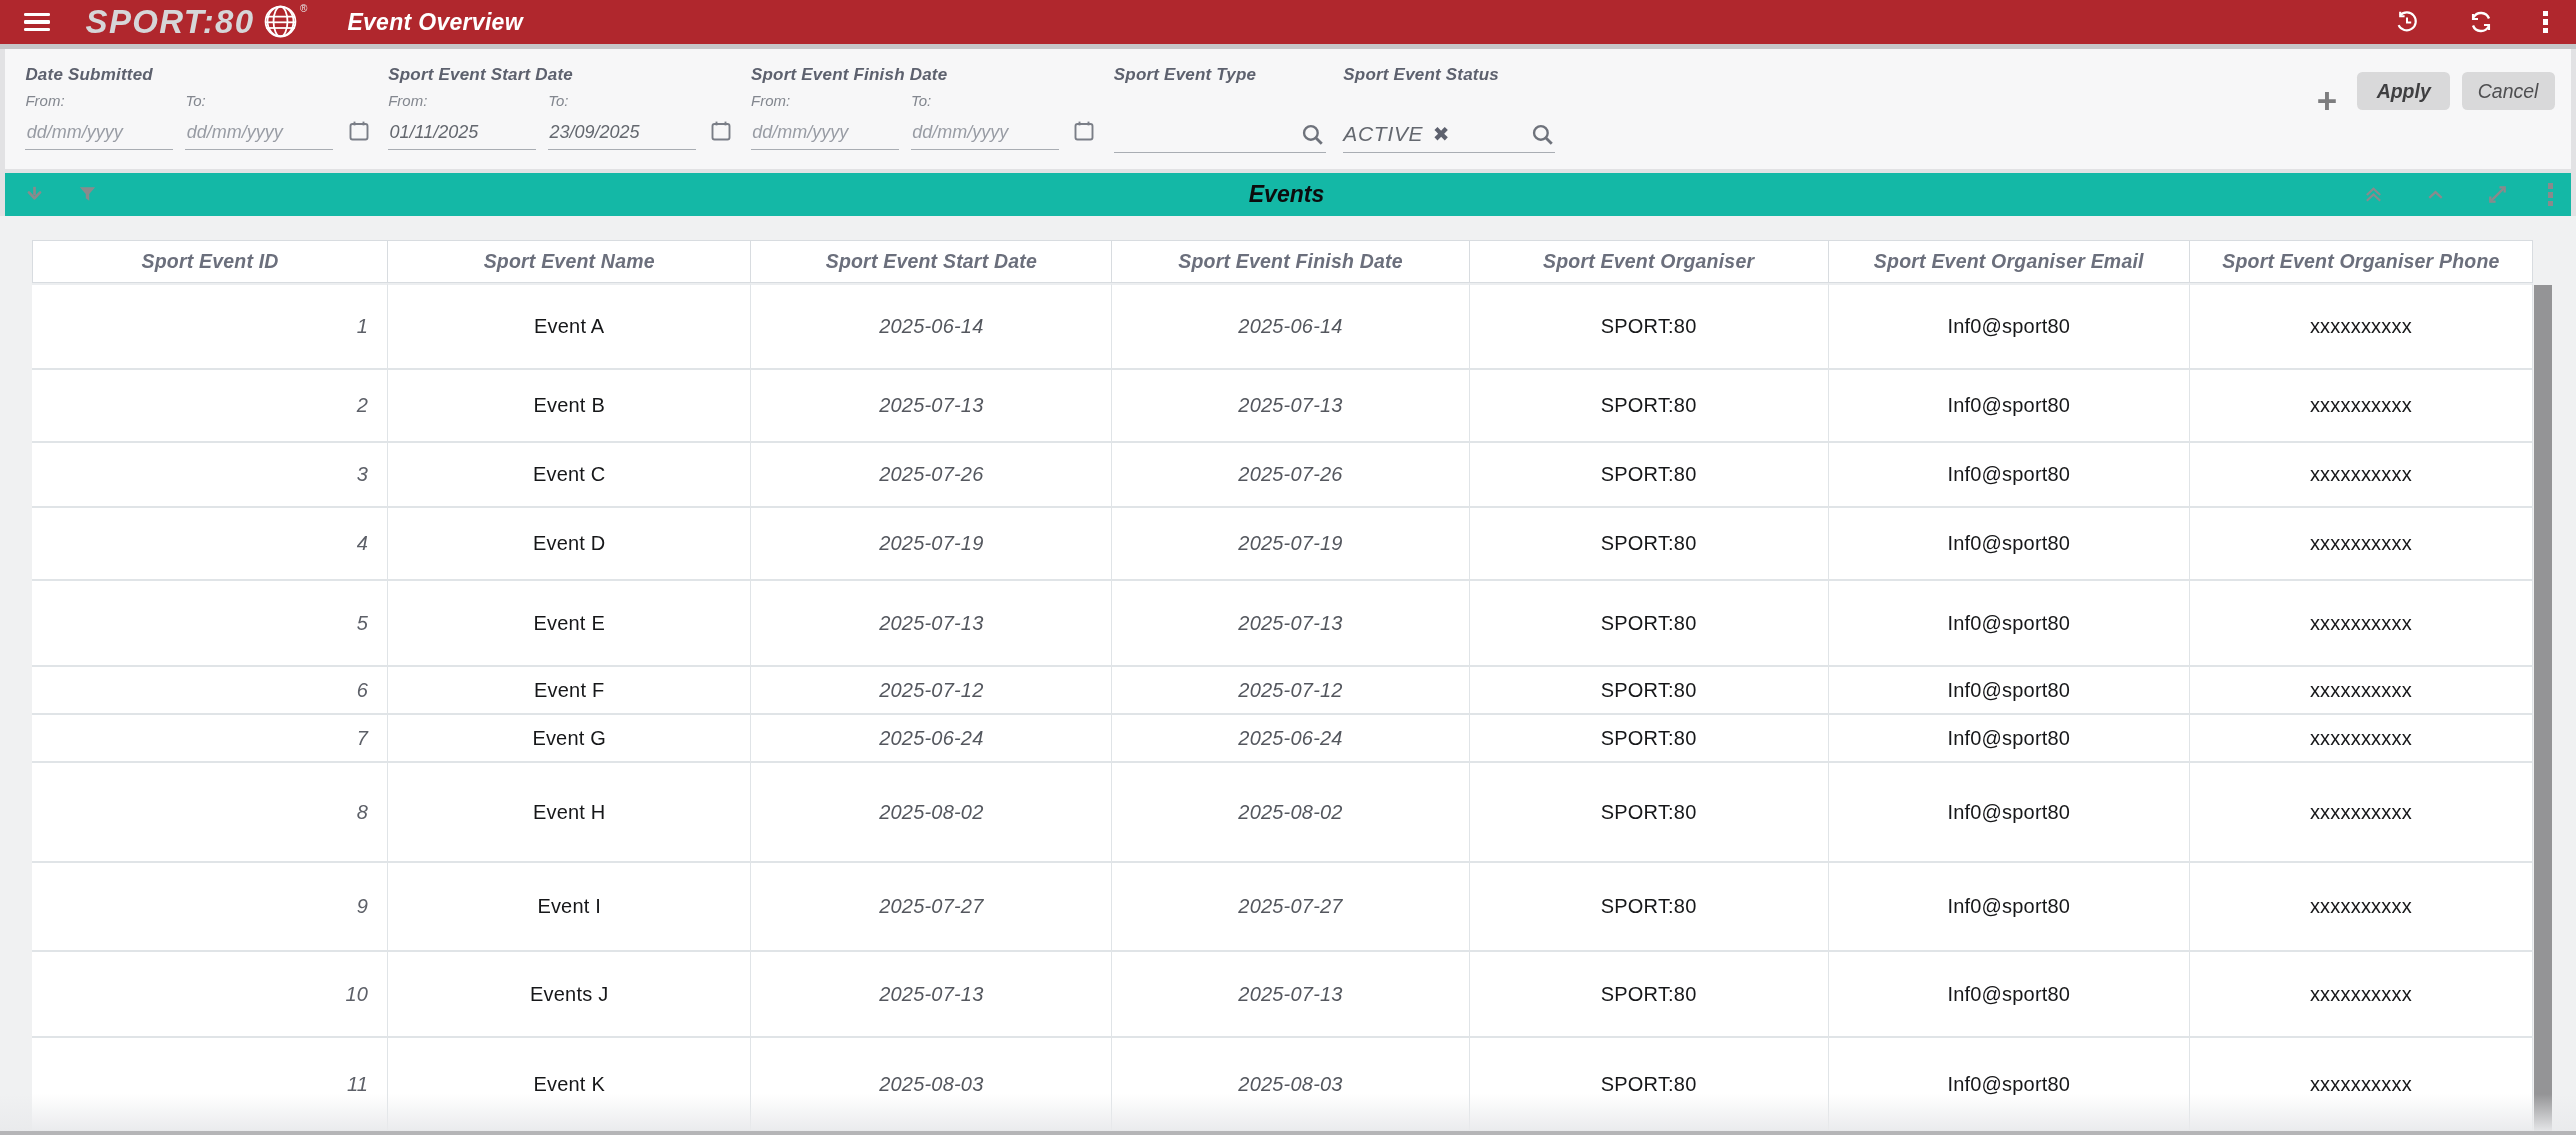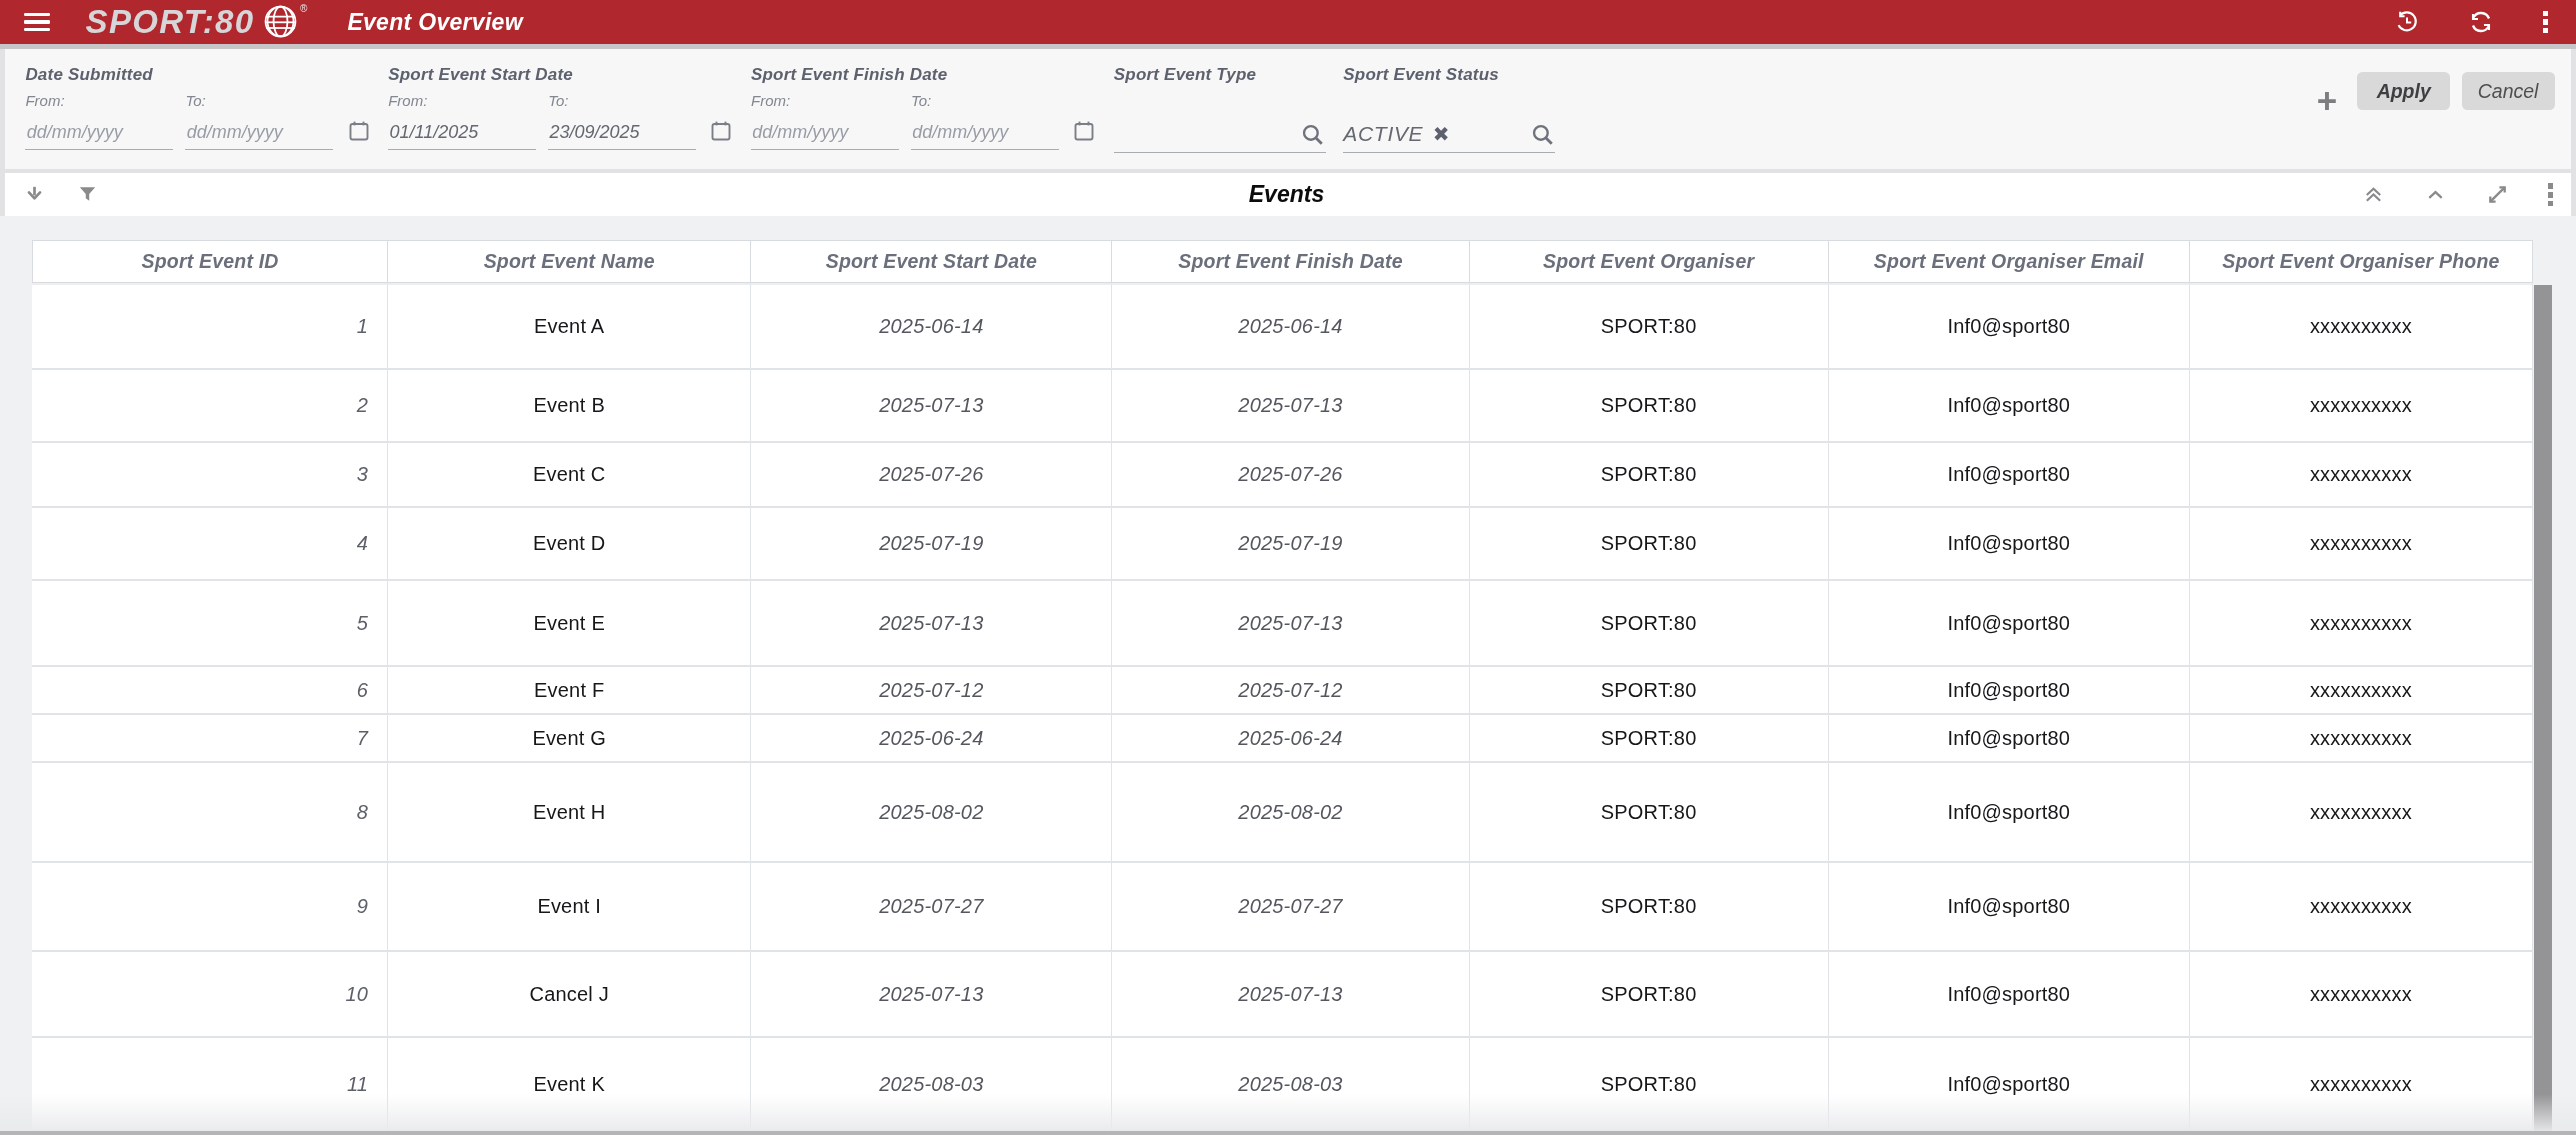--- a/index.html
+++ b/index.html
@@ -69,21 +69,21 @@
   }
   .btn-col { display: flex; gap: 11.4px; margin-top: 6.7px; }
   .btn {
     width: 93px; height: 38px; background: #d9d9da; border: none; border-radius: 5.4px;
     font-family: inherit; font-size: 19.5px; font-style: italic; color: #4f4f51; cursor: pointer;
   }
   .btn.apply { font-weight: bold; color: #3f3f41; }
 
   
   .panelbar {
-    margin: 4px 5.4px 0; height: 43px; background: #ffffff;
+    margin: 4px 5.4px 0; height: 43px; background: #14b8a6;
     display: flex; align-items: center; padding: 0 17.5px; position: relative;
   }
   .pb-left { display: flex; align-items: center; gap: 30px; color: #8a8a8c; }
   .pb-title {
     position: absolute; left: 50%; transform: translateX(-52%);
     font-size: 23px; font-weight: bold; font-style: italic; color: #0c0c0d;
   }
   .pb-right { margin-left: auto; display: flex; align-items: center; gap: 39px; color: #8a8a8c; }
   .pb-icon { width: 23px; height: 23px; cursor: pointer; }
   .kebab.dark i { background: #8a8a8c; }
@@ -406,21 +406,21 @@
     <td class="c-id">9</td>
     <td class="c-name">Event I</td>
     <td class="c-date">2025-07-27</td>
     <td class="c-date">2025-07-27</td>
     <td class="c-org">SPORT:80</td>
     <td class="c-email">Inf0@sport80</td>
     <td class="c-phone">xxxxxxxxxx</td>
   </tr>
         <tr>
     <td class="c-id">10</td>
-    <td class="c-name">Cancel J</td>
+    <td class="c-name">Events J</td>
     <td class="c-date">2025-07-13</td>
     <td class="c-date">2025-07-13</td>
     <td class="c-org">SPORT:80</td>
     <td class="c-email">Inf0@sport80</td>
     <td class="c-phone">xxxxxxxxxx</td>
   </tr>
         <tr>
     <td class="c-id">11</td>
     <td class="c-name">Event K</td>
     <td class="c-date">2025-08-03</td>

